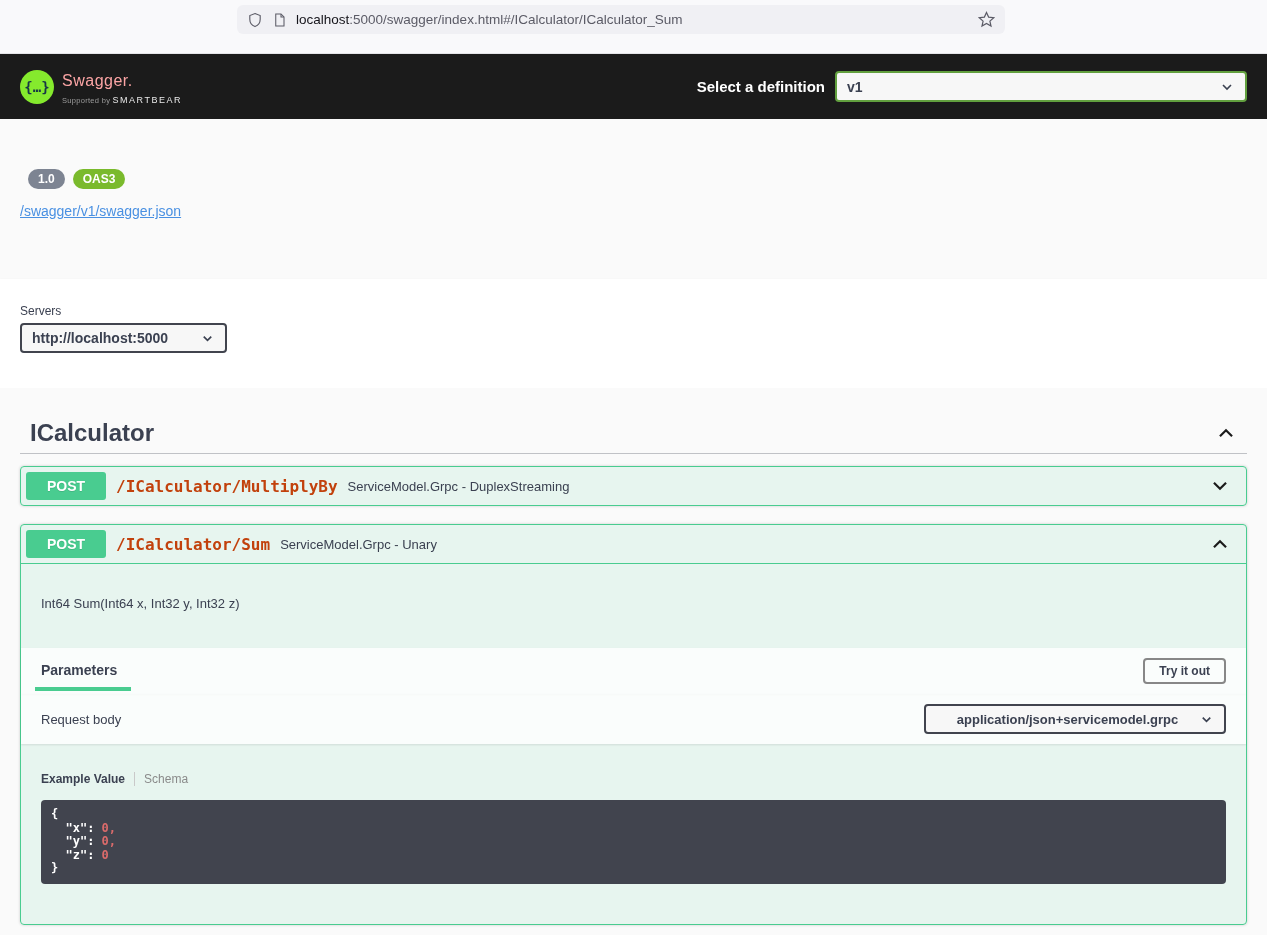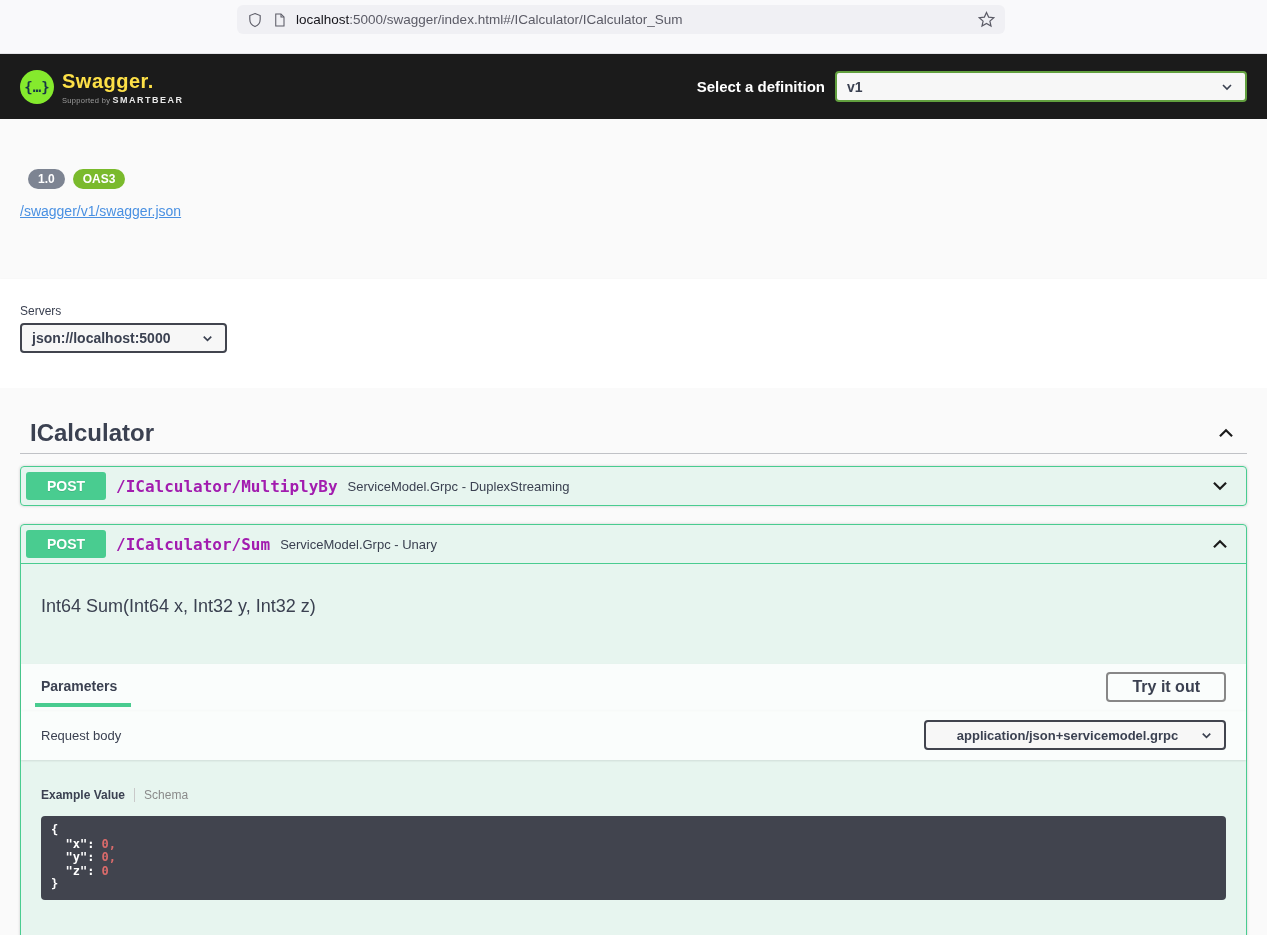--- a/index.html
+++ b/index.html
@@ -15,23 +15,23 @@
   .url-text .host { color:#15141a; }
   .star-wrap { margin-left:8px; display:flex; align-items:center; }
 
   
   .topbar { height:65px; background:#1b1b1b; display:flex; align-items:center; padding:0 20px; }
   .logo-group { display:flex; align-items:center; }
   .logo-circle { width:34px; height:34px; border-radius:50%; background:#85ea2d; color:#173647;
                  display:flex; align-items:center; justify-content:center;
                  font-family:"DejaVu Sans Mono", monospace; font-weight:bold; font-size:14px; }
   .logo-text-col { margin-left:8px; display:flex; flex-direction:column; }
-  .logo-title { color:#fde047; font-size:20px; font-weight:bold; line-height:24px; letter-spacing:0.5px; }
+  .logo-title { color:#fca5a5; font-size:16px; font-weight:normal; line-height:24px; letter-spacing:0.5px; }
   .logo-sub { margin-top:2px; font-size:7.5px; color:#9b9b9b; letter-spacing:0.3px; }
-  .logo-sub .smartbear { color:#e8e8e8; font-weight:bold; font-size:9px; letter-spacing:1.5px; }
+  .logo-sub .smartbear { color:#e8e8e8; font-weight:normal; font-size:9px; letter-spacing:1.5px; }
   .topbar-right { margin-left:auto; display:flex; align-items:center; }
   .def-label { color:#fff; font-weight:bold; font-size:15px; margin-right:10px; white-space:nowrap; }
   .def-select { width:412px; height:31px; background:#f7f7f7; border:2px solid #62a03f; border-radius:4px;
                 display:flex; align-items:center; padding:0 10px; cursor:pointer;gap:21px; }
   .def-select .sel-text { font-size:14px; font-weight:bold; color:#3b4151; flex:1; }
 
   
   .info-section { background:#fafafa; padding:44px 20px 0; height:160px; }
   .title-row { display:flex; align-items:flex-start; }
   .api-title { font-size:36px; font-weight:bold; color:#3b4151; line-height:40px; }
@@ -55,37 +55,37 @@
   .tag-title { font-size:24px; font-weight:bold; color:#3b4151; }
 
   .opblock { border:1px solid #49cc90; border-radius:4px; background:rgba(73,204,144,.1);
              box-shadow:0 0 3px rgba(0,0,0,.19); margin-top:12px; }
   .opblock + .opblock { margin-top:18px; }
   .op-summary { display:flex; align-items:center; padding:5px; cursor:pointer; }
   .method-badge { background:#49cc90; color:#fff; font-weight:bold; font-size:14px; text-align:center;
                   border-radius:3px; padding:6px 0; width:80px; flex:0 0 80px;
                   text-shadow:0 1px 0 rgba(0,0,0,.1); }
   .op-path { font-family:"DejaVu Sans Mono", monospace; font-weight:bold; font-size:16px;
-             color:#a21caf; margin:0 10px; white-space:nowrap; }
+             color:#c2410c; margin:0 10px; white-space:nowrap; }
   .op-desc { font-size:13px; color:#3b4151; white-space:nowrap; }
   .op-chevron { margin-left:auto; padding:0 10px; display:flex; align-items:center; }
   .opblock.expanded .op-summary { border-bottom:1px solid #49cc90; }
 
-  .op-description { padding:32px 20px 47px; font-size:18px; color:#3b4151; }
+  .op-description { padding:32px 20px 37px; font-size:13px; color:#3b4151; }
 
   .section-header { background:rgba(255,255,255,.8); box-shadow:0 1px 2px rgba(0,0,0,.1);
                     display:flex; align-items:center; justify-content:space-between; padding:0 20px; }
   .params-header { height:46px; }
   .param-tab { position:relative; font-size:14px; font-weight:bold; color:#3b4151;
                padding:14px 4px 16px 0; cursor:pointer; }
   .param-tab:after { content:""; position:absolute; left:-6px; right:-10px; bottom:3px;
                      height:4px; background:#49cc90; }
   .tryout-btn { background:transparent; border:2px solid #878787; border-radius:4px; color:#3b4151;
-                font-family:"Liberation Sans", sans-serif; font-size:16px; font-weight:bold;
-                padding:4px 24px; cursor:pointer; }
+                font-family:"Liberation Sans", sans-serif; font-size:12px; font-weight:bold;
+                padding:4px 14px; cursor:pointer; }
   .no-params { padding:15px 20px 20px; font-size:13px; color:#3b4151; }
 
   .reqbody-header { height:50px; }
   .reqbody-label { font-size:13px; color:#3b4151; }
   .media-select { width:302px; height:30px; background:#f7f7f7; border:2px solid #41444e; border-radius:4px;
                   display:flex; align-items:center; padding:0 10px; cursor:pointer; }
   .media-select .sel-text { font-size:13px; font-weight:bold; color:#3b4151; flex:1; text-align:center; }
 
   .example-section { padding:28px 20px 40px; }
   .model-tabs { display:flex; align-items:center; margin-bottom:14px; }
@@ -152,21 +152,21 @@
   <div class="title-row">
     <span class="badge badge-version">1.0</span>
     <span class="badge badge-oas">OAS3</span>
   </div>
   <span class="spec-link">/swagger/v1/swagger.json</span>
 </div>
 
 <div class="scheme-section">
   <div class="servers-label">Servers</div>
   <div class="server-select">
-    <span class="sel-text">json://localhost:5000</span>
+    <span class="sel-text">http://localhost:5000</span>
     <span>
       <svg class="chev" width="15" height="15" viewBox="0 0 20 20">
           <path d="M5 7.5 L10 12.5 L15 7.5" fill="none" stroke="#3b4151" stroke-width="2.2"></path>
         </svg>
     </span>
   </div>
 </div>
 
 <div class="ops-section">
 

